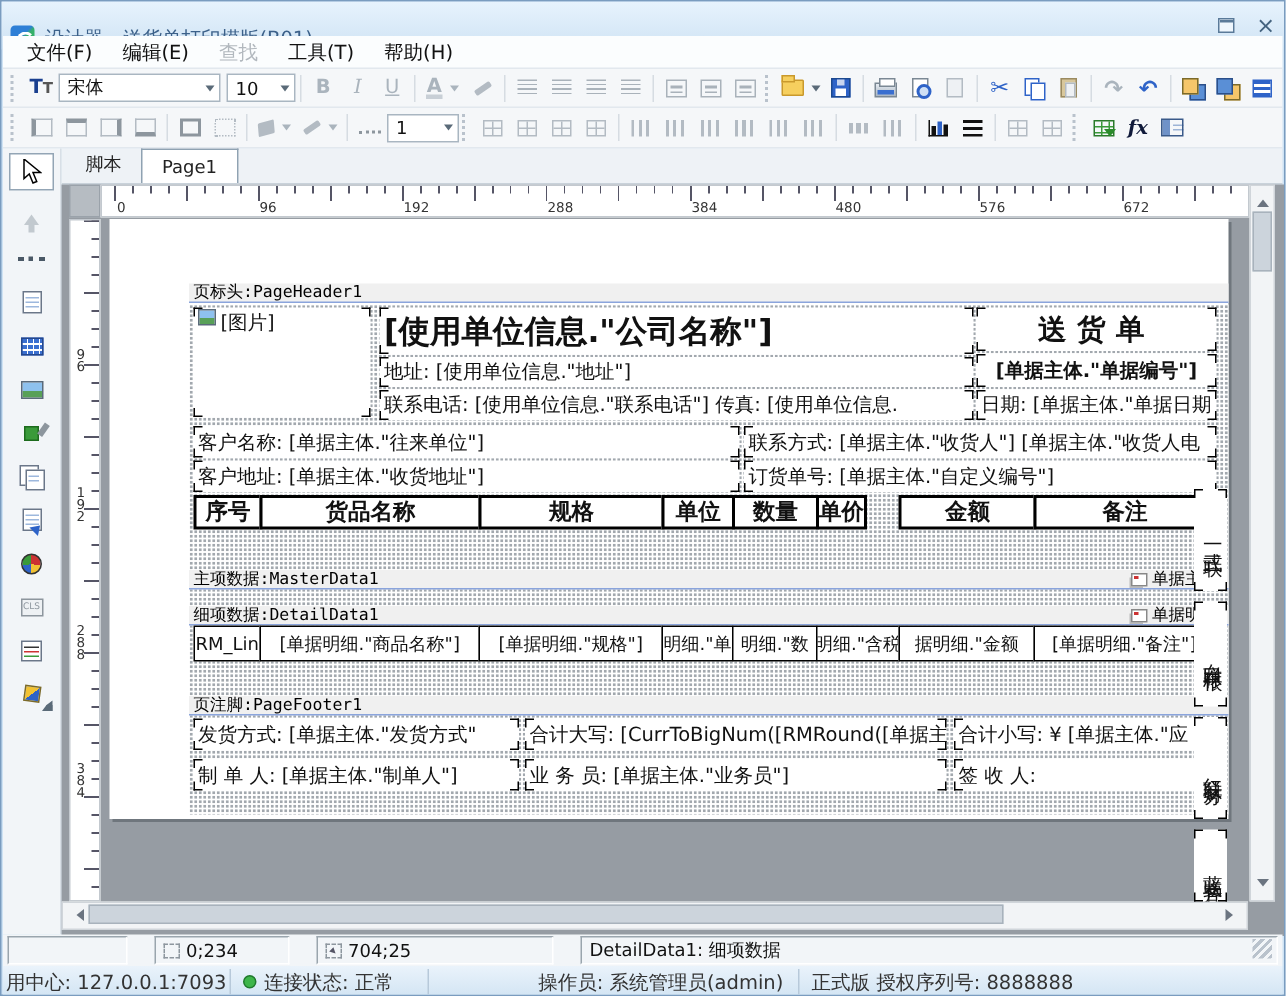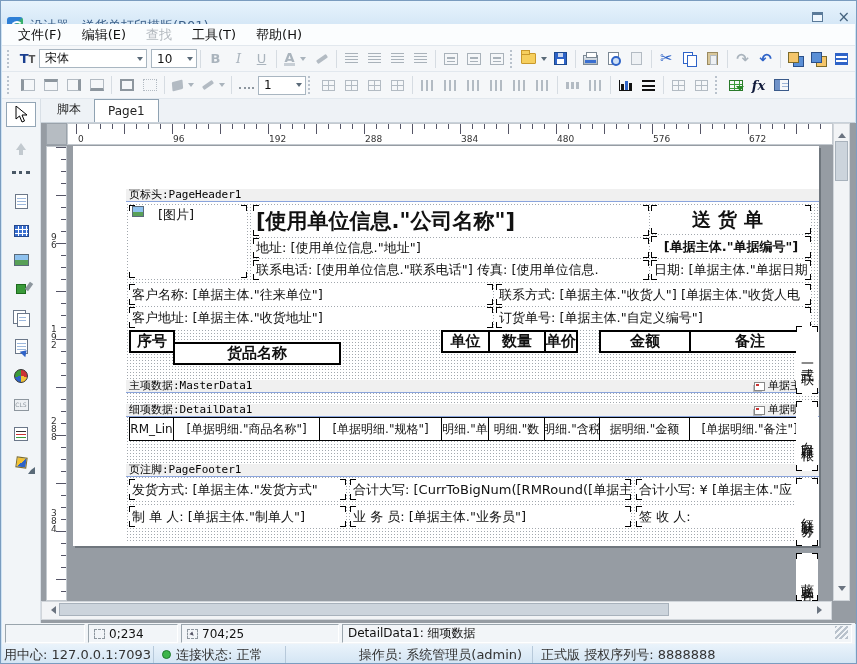--- a/index.html
+++ b/index.html
@@ -137,21 +137,21 @@
 .vsb{position:absolute;right:7px;top:0;width:17px;height:478px;background:#f2f4f6;border:1px solid #d0d5da}
 .vsb .th{position:absolute;left:1px;top:17px;width:13px;height:40px;background:#ccd4dc;border:1px solid #a8b2bc}
 .tri{width:0;height:0;position:absolute}
 .tri.up{left:4px;top:5px;border:4px solid transparent;border-bottom:5px solid #6b7480}
 .tri.dn{left:4px;bottom:5px;border:4px solid transparent;border-top:5px solid #6b7480}
 .hsb{position:absolute;left:0;top:478px;height:19px;width:791px;background:#f2f4f6;border:1px solid #d0d5da}
 .hsb .th{position:absolute;top:1px;left:17px;height:13px;width:610px;background:#ccd4dc;border:1px solid #a8b2bc}
 .tri.lf{top:4px;left:5px;border:4px solid transparent;border-right:5px solid #6b7480}
 .tri.rt{top:4px;right:5px;border:4px solid transparent;border-left:5px solid #6b7480}
 
-.status1{position:absolute;left:1px;right:1px;top:622px;height:21px;background:#f2f5f8;display:flex;gap:3px;padding:1px 3px;font-size:12px;align-items:stretch}
+.status1{position:absolute;left:1px;right:1px;top:622px;height:21px;background:#f2f5f8;display:flex;gap:18px;padding:1px 3px;font-size:12px;align-items:stretch}
 .scell{border:1px solid;border-color:#9aa5ad #fff #fff #9aa5ad;display:flex;align-items:center;padding:0 5px;gap:4px;white-space:nowrap;overflow:hidden}
 .posic{width:11px;height:10px;border:1px dashed #8d969e}
 .sizic{width:11px;height:10px;border:1px dashed #8d969e;position:relative}
 .sizic::after{content:"";position:absolute;right:1px;bottom:1px;border:2px solid transparent;border-left:4px solid #556;transform:rotate(45deg)}
 .grip2{position:absolute;right:3px;bottom:3px;width:13px;height:13px;background:repeating-linear-gradient(135deg,#b9c2cc 0 2px,transparent 2px 4px)}
 .status2{position:absolute;left:1px;right:1px;top:643px;height:21px;background:linear-gradient(#eaf3fb,#d2e4f3);display:flex;align-items:flex-start;padding:2px 0;font-size:13px;color:#333}
 .seg{padding:0 8px;border-right:1px solid #b7c9da;height:17px;display:flex;align-items:center;gap:5px;white-space:nowrap;overflow:hidden}
 .greendot{width:9px;height:9px;border-radius:50%;background:#3db54a;border:1px solid #1f7a2d}
 </style>
 </head>
@@ -453,37 +453,38 @@
       <span class="vl" style="top:178px">192</span>
       <span class="vl" style="top:270px">288</span>
       <span class="vl" style="top:362px">384</span>
     </div>
 
     <div class="pagewrap">
       <div class="hatch" style="left:53px;top:57px;width:693px;height:340px"></div>
 
       <div class="bar" style="left:53px;top:43px;width:693px">页标头:PageHeader1</div>
 
-      <div class="el topleft" style="left:56px;top:59px;width:118px;height:73px;gap:14px">
+      <div class="el topleft" style="left:56px;top:59px;width:118px;height:73px;gap:3px">
           <span class="imgC" style="width:12px;height:11px;flex:0 0 auto"></span>
           <span>[图片]</span>
         </div>
       <div class="el big" style="left:180px;top:59px;width:396px;height:31px">[使用单位信息."公司名称"]</div>
       <div class="el ttl" style="left:578px;top:59px;width:160px;height:29px">送货单</div>
       <div class="el bno" style="left:578px;top:90px;width:160px;height:22px">[单据主体."单据编号"]</div>
       <div class="el" style="left:180px;top:92px;width:396px;height:20px">地址: [使用单位信息."地址"]</div>
       <div class="el" style="left:180px;top:114px;width:396px;height:20px">联系电话: [使用单位信息."联系电话"] 传真: [使用单位信息.</div>
       <div class="el" style="left:578px;top:114px;width:160px;height:20px">日期: [单据主体."单据日期</div>
       <div class="el" style="left:56px;top:138px;width:364px;height:21px">客户名称: [单据主体."往来单位"]</div>
       <div class="el" style="left:423px;top:138px;width:315px;height:21px">联系方式: [单据主体."收货人"] [单据主体."收货人电</div>
       <div class="el" style="left:56px;top:161px;width:364px;height:21px">客户地址: [单据主体."收货地址"]</div>
       <div class="el" style="left:423px;top:161px;width:315px;height:21px">订货单号: [单据主体."自定义编号"]</div>
 
       <div class="tc" style="left:56px;top:184px;width:46px;height:23px">序号</div>
-      <div class="tc" style="left:100px;top:196px;width:168px;height:23px">货品名称</div>
+      <div class="tc" style="left:100px;top:184px;width:148px;height:23px">货品名称</div>
+      <div class="tc" style="left:246px;top:184px;width:124px;height:23px">规格</div>
       <div class="tc" style="left:368px;top:184px;width:49px;height:23px">单位</div>
       <div class="tc" style="left:415px;top:184px;width:58px;height:23px">数量</div>
       <div class="tc" style="left:471px;top:184px;width:34px;height:23px">单价</div>
       <div class="tc" style="left:526px;top:184px;width:92px;height:23px">金额</div>
       <div class="tc" style="left:616px;top:184px;width:122px;height:23px">备注</div>
 
       <div class="bar" style="left:53px;top:234px;width:693px"><span>主项数据:MasterData1</span>
         <span class="badge">
             <span class="bicon"></span>
             <span>单据主</span>

